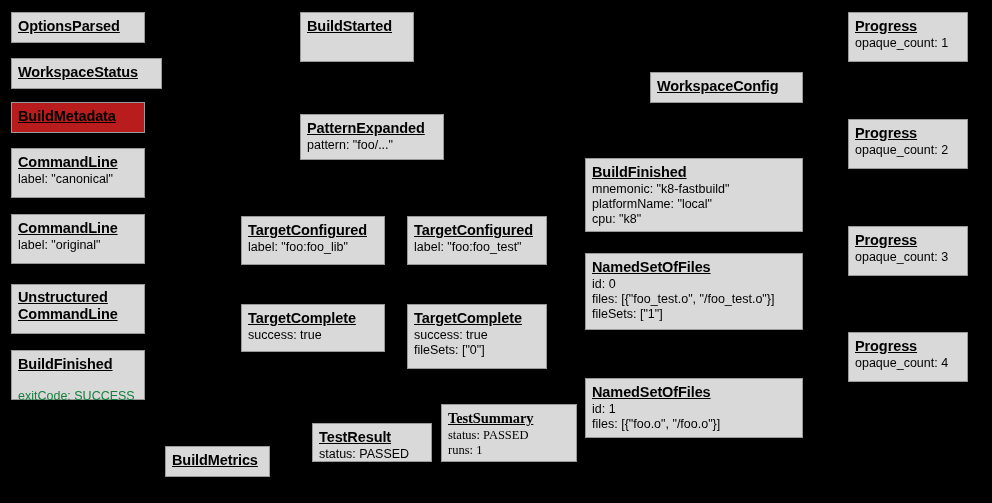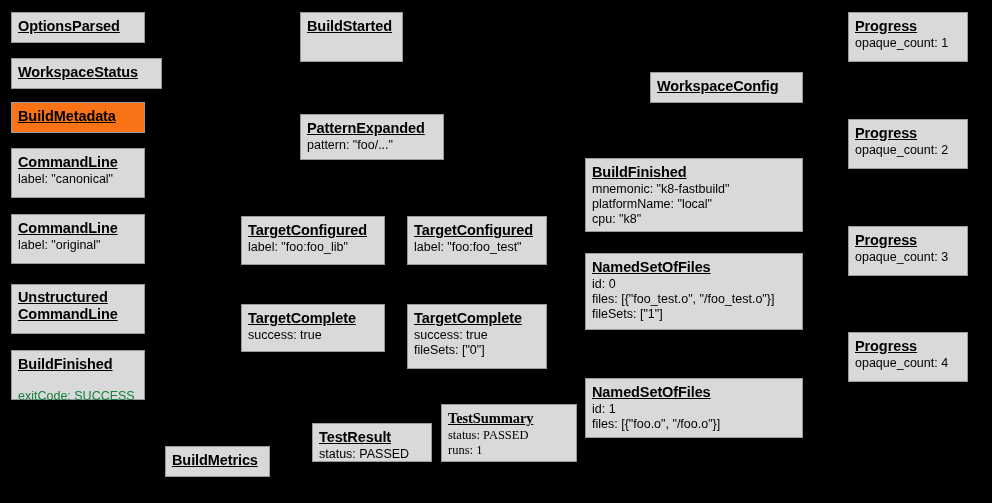--- a/index.html
+++ b/index.html
@@ -46,21 +46,21 @@
 </head>
 <body>
 
 <div id="canvas" style="background: rgb(0, 0, 0);">
     <div class="node" style="left: 11px; top: 12px; width: 134px; height: 31px; background: rgb(217, 217, 217); border-color: rgb(153, 153, 153);">
       <div><span class="title" style="color: rgb(0, 0, 0); text-decoration: underline;">OptionsParsed</span></div>
     </div>
     <div class="node" style="left: 11px; top: 58px; width: 151px; height: 31px; background: rgb(217, 217, 217); border-color: rgb(153, 153, 153);">
       <div><span class="title" style="color: rgb(0, 0, 0);">WorkspaceStatus</span></div>
     </div>
-    <div class="node" style="left: 11px; top: 102px; width: 134px; height: 31px; background: #f97316; border-color: rgb(153, 153, 153);">
+    <div class="node" style="left: 11px; top: 102px; width: 134px; height: 31px; background: #b91c1c; border-color: rgb(153, 153, 153);">
       <div><span class="title" style="color: rgb(0, 0, 0);">BuildMetadata</span></div>
     </div>
     <div class="node" style="left: 11px; top: 148px; width: 134px; height: 50px; background: rgb(217, 217, 217); border-color: rgb(153, 153, 153);">
       <div><span class="title" style="color: rgb(0, 0, 0);">CommandLine</span></div>
       <div class="fields">
         <div class="field" style="color: rgb(0, 0, 0);">label: "canonical"</div>
       </div>
     </div>
     <div class="node" style="left: 11px; top: 214px; width: 134px; height: 50px; background: rgb(217, 217, 217); border-color: rgb(153, 153, 153);">
       <div><span class="title" style="color: rgb(0, 0, 0);">CommandLine</span></div>
@@ -74,21 +74,21 @@
     </div>
     <div class="node" style="left: 11px; top: 350px; width: 134px; height: 50px; background: rgb(217, 217, 217); border-color: rgb(153, 153, 153);">
       <div><span class="title" style="color: rgb(0, 0, 0);">BuildFinished</span></div>
       <div class="fields">
         <div class="field" style="color: #15803d; margin-top: 16px;">exitCode: SUCCESS</div>
       </div>
     </div>
     <div class="node" style="left: 165px; top: 446px; width: 105px; height: 31px; background: rgb(217, 217, 217); border-color: rgb(153, 153, 153);">
       <div><span class="title" style="color: rgb(0, 0, 0);">BuildMetrics</span></div>
     </div>
-    <div class="node" style="left: 300px; top: 12px; width: 103px; height: 50px; background: rgb(217, 217, 217); border-color: rgb(153, 153, 153);">
+    <div class="node" style="left: 300px; top: 12px; width: 114px; height: 50px; background: rgb(217, 217, 217); border-color: rgb(153, 153, 153);">
       <div><span class="title" style="color: rgb(0, 0, 0);">BuildStarted</span></div>
       <div class="fields">
         <div class="field" style="color: rgb(0, 0, 0); margin-top: 40px;">command: test</div>
       </div>
     </div>
     <div class="node" style="left: 300px; top: 114px; width: 144px; height: 46px; background: rgb(217, 217, 217); border-color: rgb(153, 153, 153);">
       <div><span class="title" style="color: rgb(0, 0, 0);">PatternExpanded</span></div>
       <div class="fields">
         <div class="field" style="color: rgb(0, 0, 0);">pattern: "foo/..."</div>
       </div>

